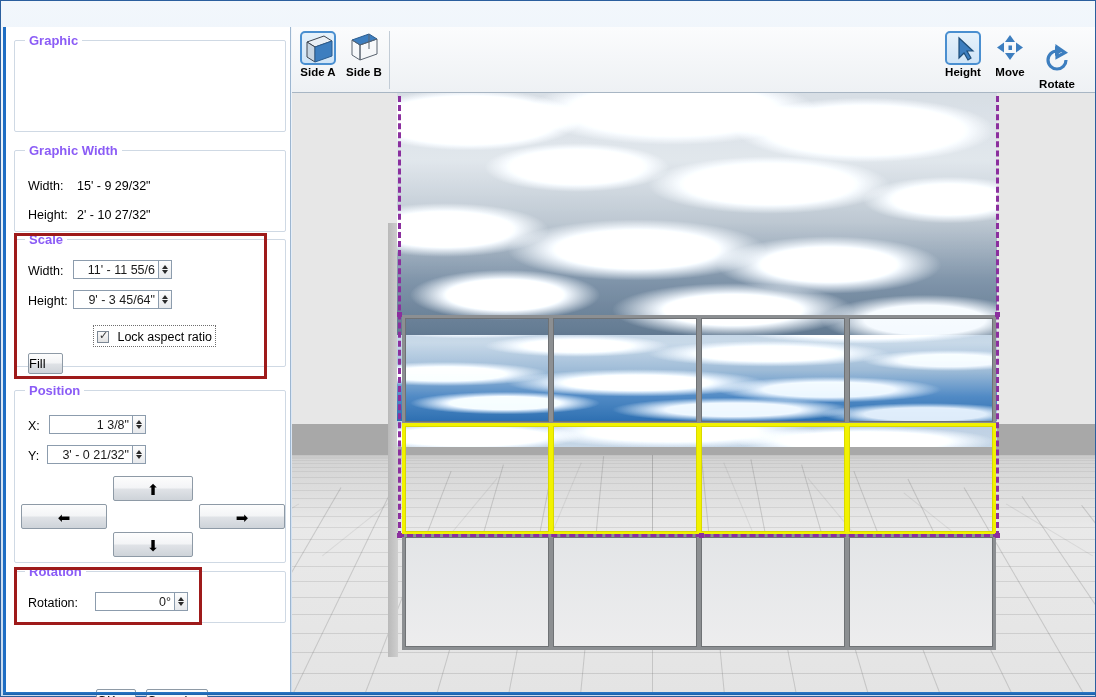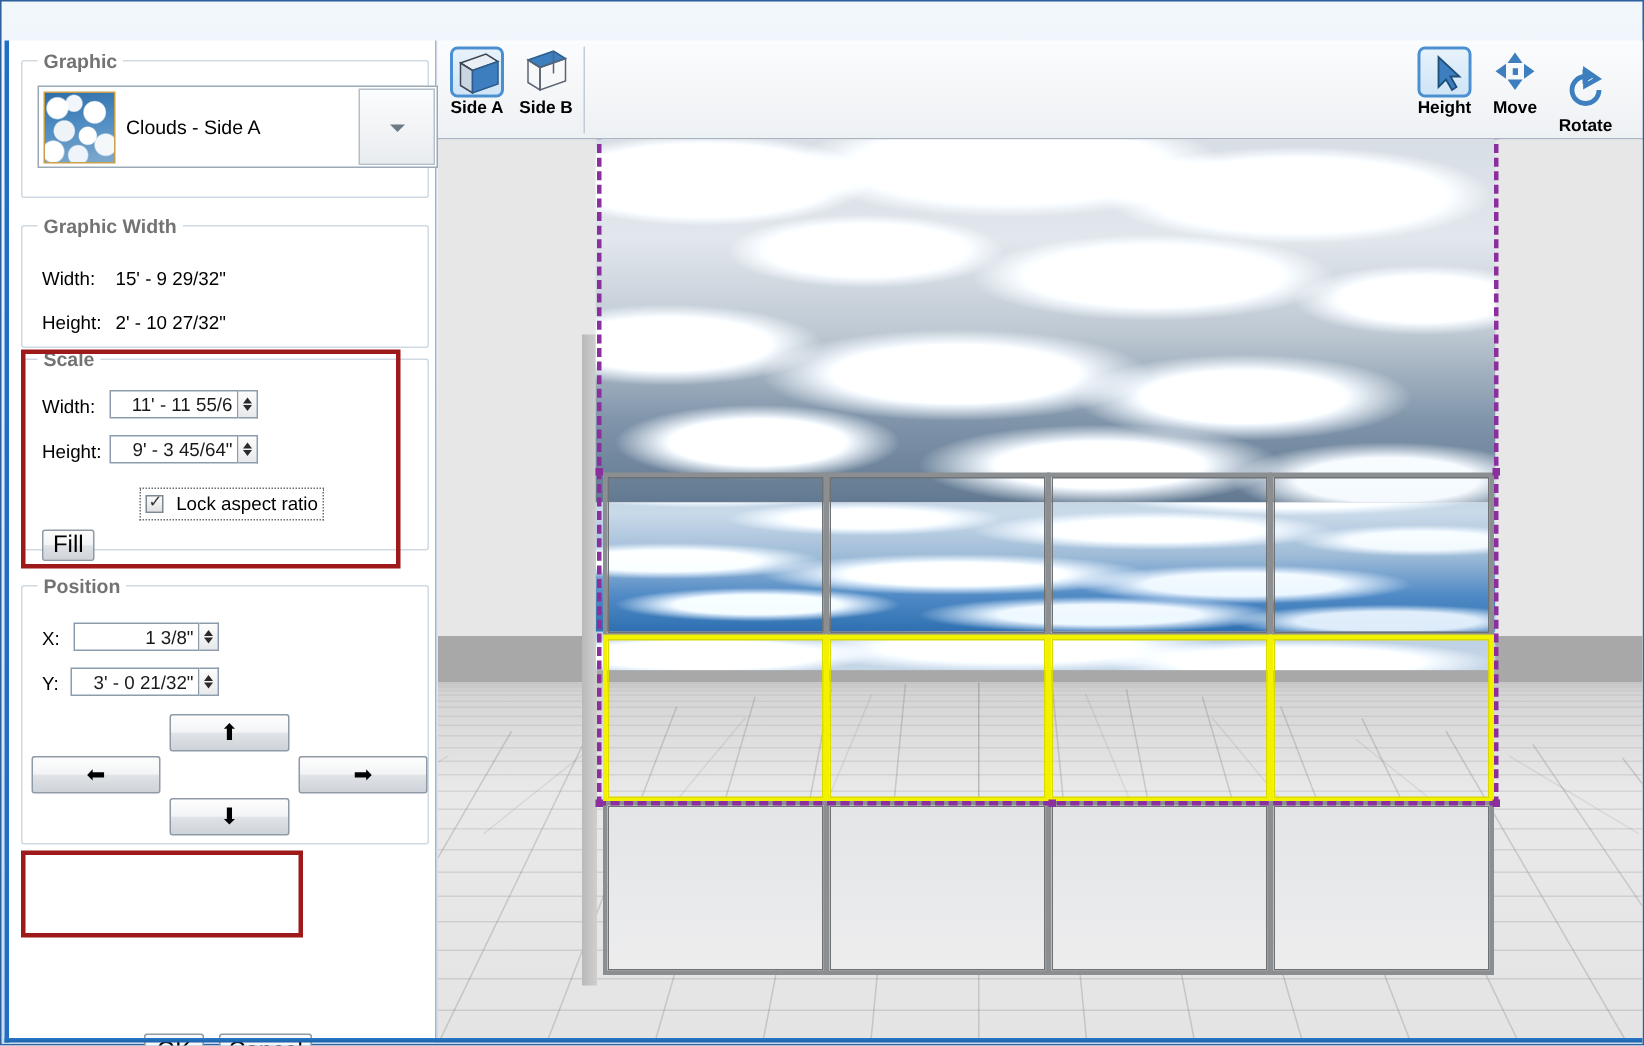--- a/index.html
+++ b/index.html
@@ -54,21 +54,21 @@
 
   .group {
     position: absolute;
     border: 1px solid #cfd9e4;
     background: #ffffff;
     border-radius: 2px;
   }
   .group-title {
     position: absolute; top: -8px; left: 10px;
     background: #ffffff; padding: 0 4px;
-    font-size: 13px; font-weight: bold; color: #737373;
+    font-size: 13px; font-weight: bold; color: #8b5cf6;
     white-space: nowrap;
   }
 
   .redbox {
     position: absolute;
     border: 3px solid #9e1a1a;
     pointer-events: none;
     z-index: 6;
   }
 
@@ -156,22 +156,21 @@
     font-size: 11px; color: #333;
   }
   #lock-label { font-size: 12.5px; color: #000; margin-left: 4px; }
 
   
   .btn {
     position: absolute;
     background: linear-gradient(#fdfdfd 0%,#f2f3f5 48%,#dfe2e6 52%,#cfd4da 100%);
     border: 1px solid #8e9aa6;
     border-radius: 2px;
-    font-size: 16px; color: #000;
-    text-align: center;
+    font-size: 13px; color: #000;
     cursor: pointer;
     line-height: normal;
   }
 
   .arrowbtn { position: absolute; background: linear-gradient(#fdfdfd 0%,#f3f4f6 48%,#e0e3e7 52%,#ced3d9 100%);
     border: 1px solid #8e9aa6; border-radius: 2px; cursor: pointer; }
   .arrowbtn .gl { position: absolute; left: 50%; top: 50%; font-size: 15px; color: #000;
     transform: translate(-50%,-50%); line-height: 1; }
 
   
@@ -297,25 +296,20 @@
 <body>
 
 <div id="app">
 
 
   <div id="leftpanel">
 
     <div class="group" style="left:8px; top:13px; width:272px; height:92px;">
       <span class="group-title">Graphic</span>
 
-      <div id="graphic-combo">
-        <div id="graphic-thumb"></div>
-        <div id="graphic-label">Clouds - Side A</div>
-        <div id="graphic-dropdown"></div>
-      </div>
     </div>
 
     <div class="group" style="left:8px; top:123px; width:272px; height:82px;">
       <span class="group-title">Graphic Width</span>
       <span class="lbl" style="left:13px; top:28px;">Width:</span>
       <span class="lbl" style="left:62px; top:28px;">15' - 9 29/32"</span>
       <span class="lbl" style="left:13px; top:57px;">Height:</span>
       <span class="lbl" style="left:62px; top:57px;">2' - 10 27/32"</span>
     </div>
 
@@ -369,20 +363,29 @@
         <span class="gl">⬅</span>
       </div>
       <div class="arrowbtn" style="left:184px; top:113px; width:86px; height:25px;">
         <span class="gl">➡</span>
       </div>
       <div class="arrowbtn" style="left:98px; top:141px; width:80px; height:25px;">
         <span class="gl">⬇</span>
       </div>
     </div>
 
+    <div class="group" style="left:8px; top:544px; width:272px; height:52px;">
+      <span class="group-title">Rotation</span>
+      <span class="lbl" style="left:13px; top:24px;">Rotation:</span>
+      <div class="txtfield" style="left:80px; top:20px; width:80px;">0°</div>
+      <div class="spin" style="left:160px; top:20px;">
+        <i class="up"></i>
+          <i class="dn"></i>
+      </div>
+    </div>
     <div class="redbox" style="left:8px; top:540px; width:188px; height:58px;"></div>
 
     <div class="btn" id="ok-btn" style="line-height:21px;">OK</div>
     <div class="btn" id="cancel-btn" style="line-height:21px;">Cancel</div>
   </div>
 
   <div id="toolbar">
 
     <div class="tbgroup" style="left:0; width:97px;">
       <div class="tbitem sel" style="left:2px; top:0;">

